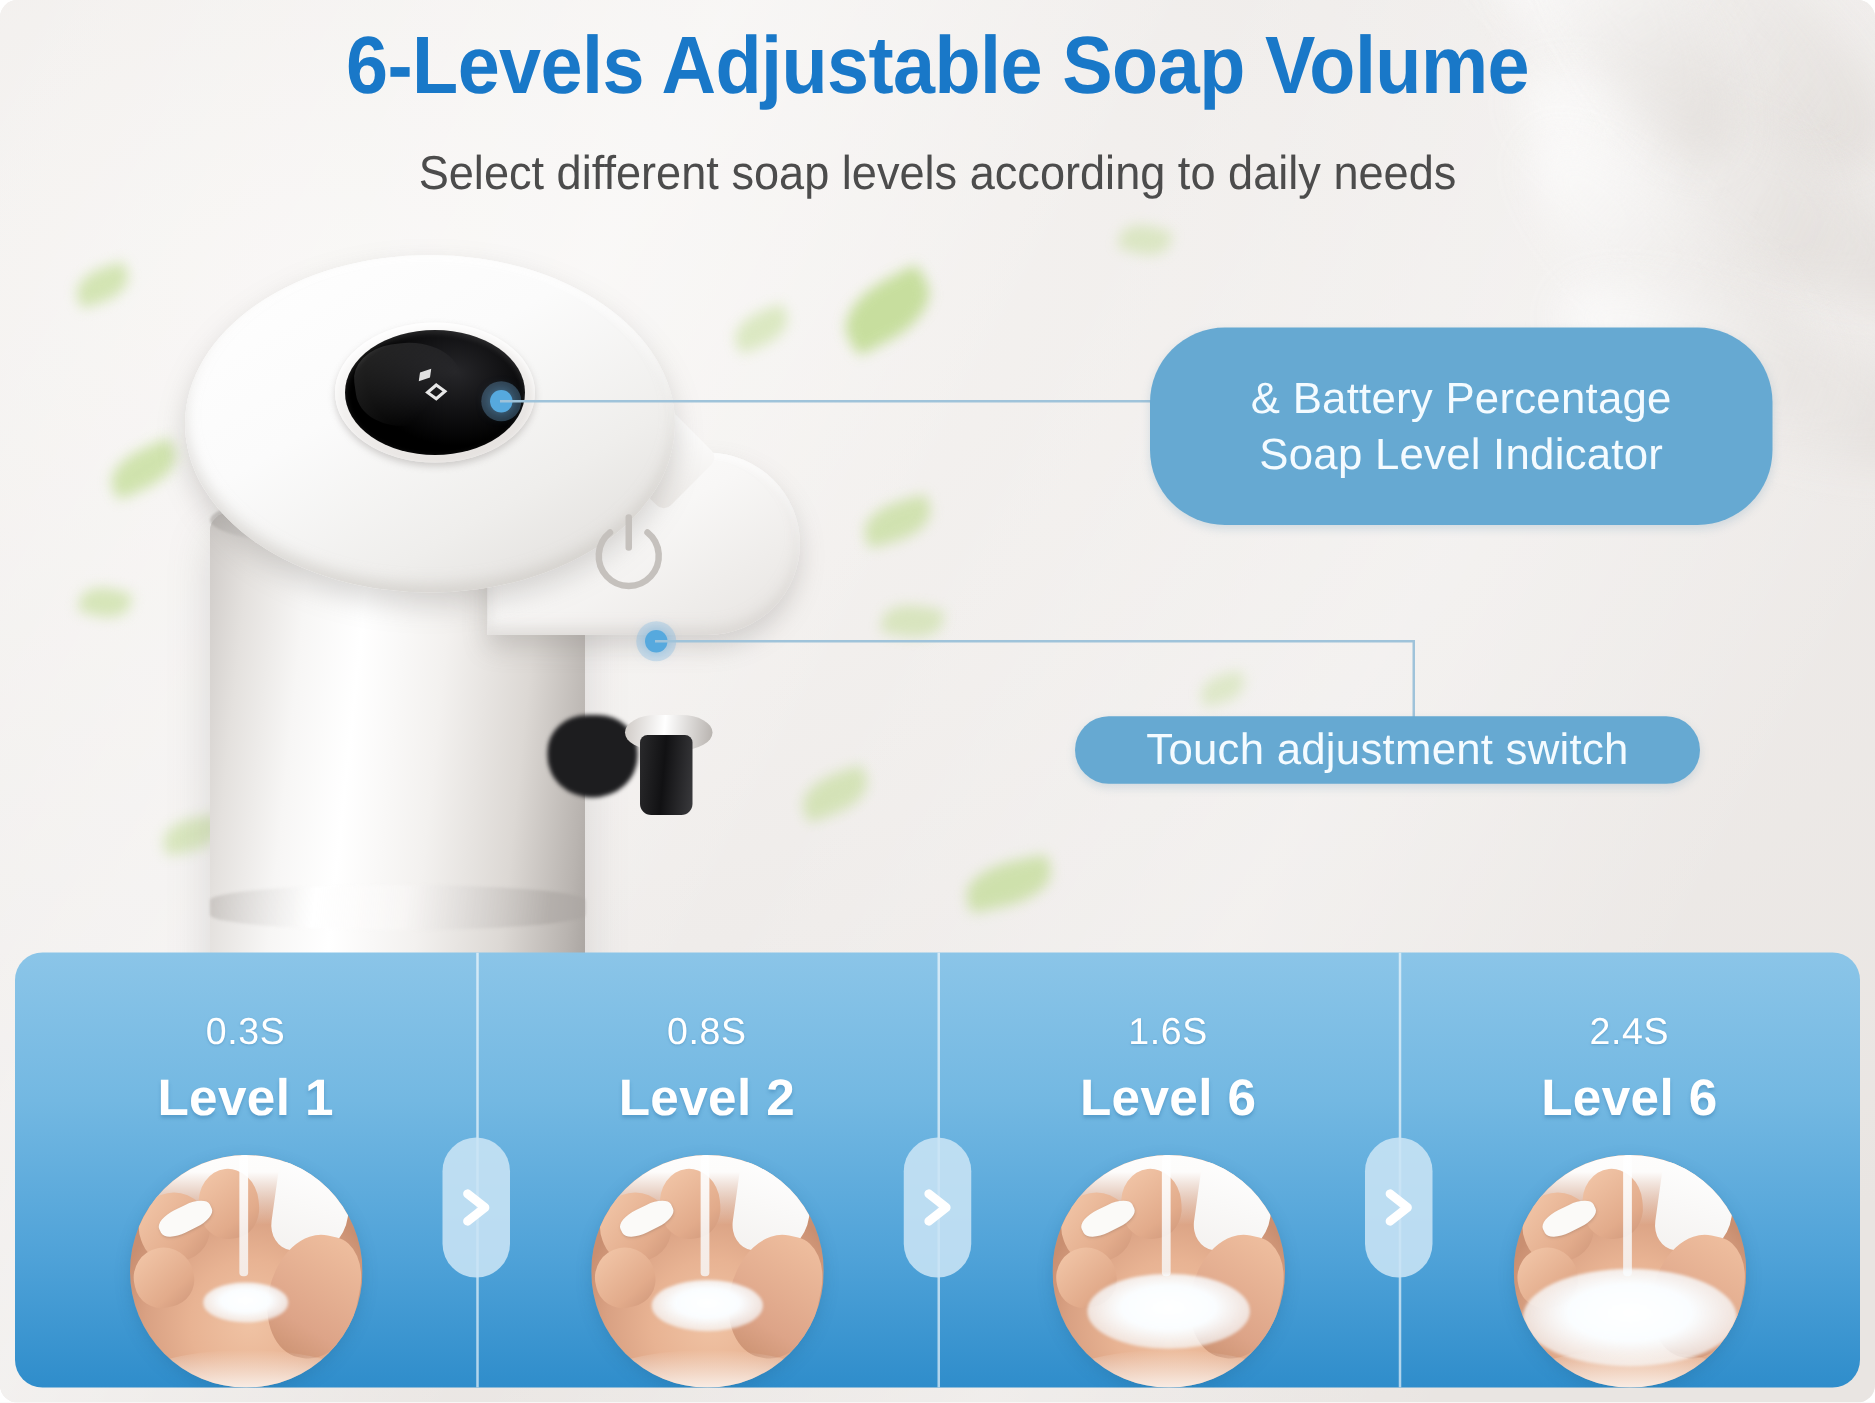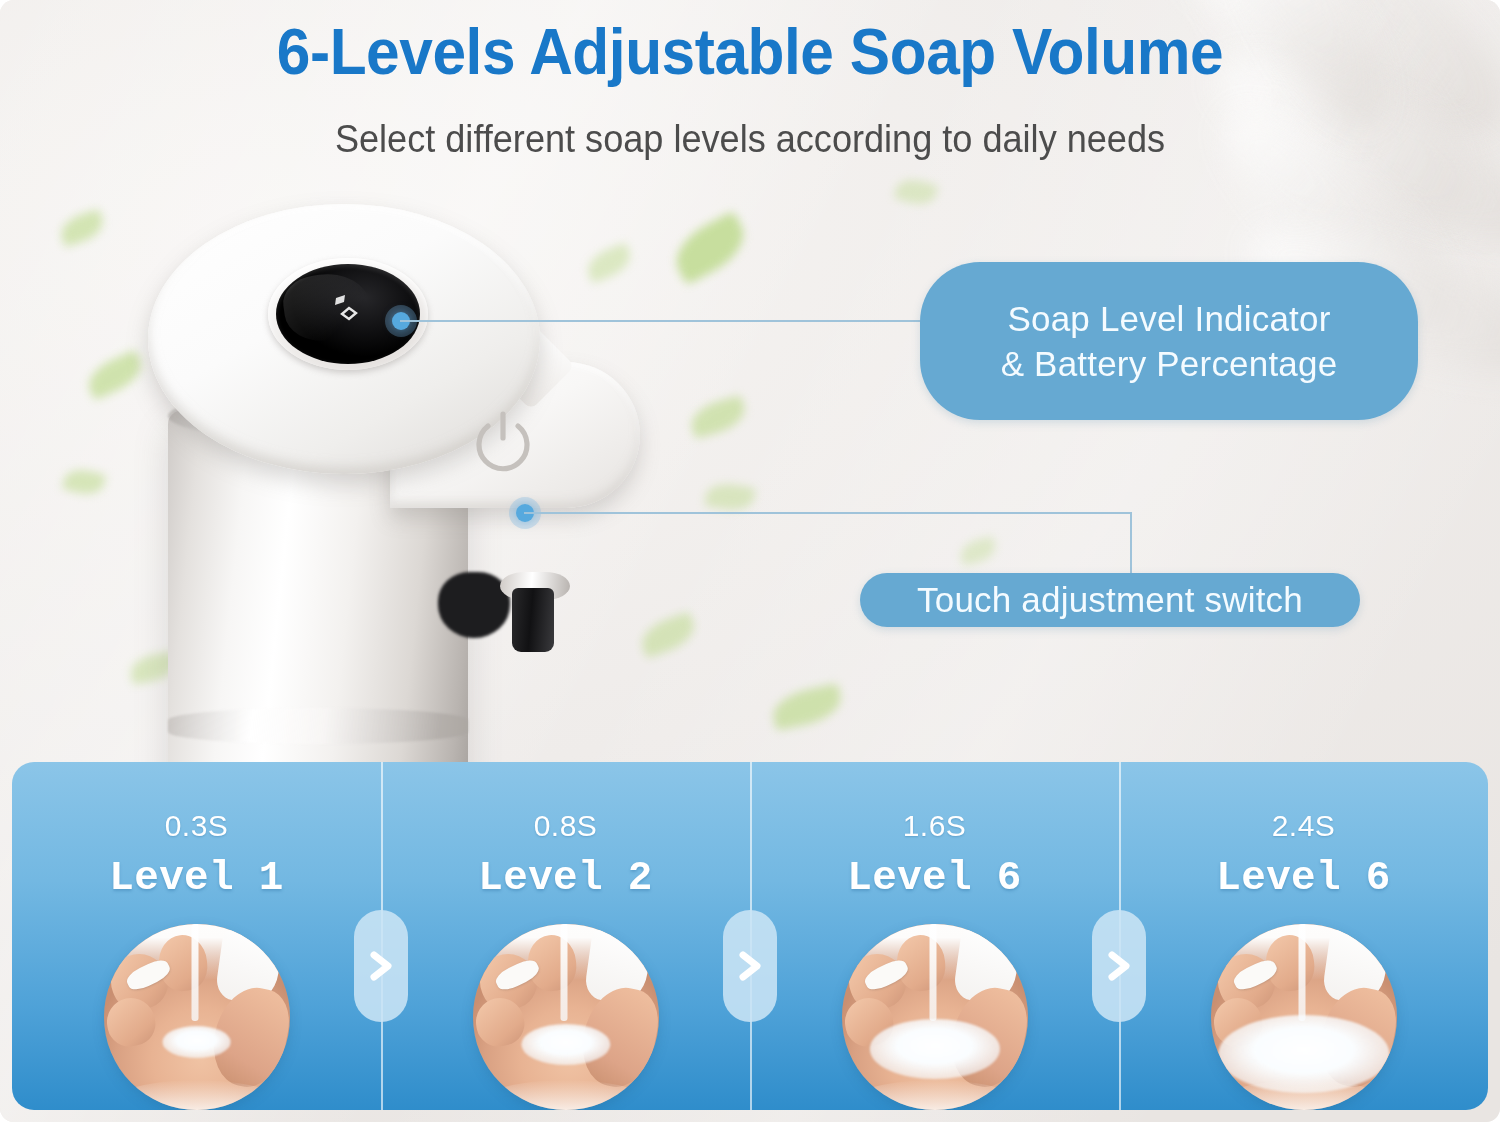--- a/index.html
+++ b/index.html
@@ -275,21 +275,20 @@
     letter-spacing: .5px;
     text-shadow: 0 1px 2px rgba(40,110,160,.35);
   }
   .lv-name {
     margin-top: 12px;
     font-size: 41px;
     font-weight: 700;
     color: #ffffff;
     letter-spacing: .3px;
     text-shadow: 0 2px 3px rgba(40,110,160,.35);
-    font-family: Liberation Mono, monospace;
   }
 
   
   .hand-wrap {
     position: absolute;
     left: 50%;
     transform: translateX(-50%);
     top: 162px;
     width: 186px; height: 186px;
     border-radius: 50%;
@@ -436,22 +435,22 @@
     <svg class="power-sym" viewBox="0 0 74 74">
       <path d="M22 20 A24 24 0 1 0 52 20" fill="none" stroke="#c5c1bd" stroke-width="5.2" stroke-linecap="round"></path>
       <line x1="37" y1="8" x2="37" y2="32" stroke="#c5c1bd" stroke-width="5.2" stroke-linecap="round"></line>
     </svg>
   </div>
 
   <div class="dot" style="left:392px; top:312px;"></div>
   <div class="lead" style="left:400px; top:320px; width:526px; height:2px;"></div>
   <div class="pill two-line" style="left:920px; top:262px; width:430px; height:126px;">
     <div>
+      <span class="pl">&amp;  Battery Percentage</span>
       <span class="pl">Soap Level Indicator</span>
-      <span class="pl">&amp;  Battery Percentage</span>
     </div>
   </div>
 
   <div class="dot" style="left:516px; top:504px;"></div>
   <div class="lead" style="left:524px; top:512px; width:608px; height:2px;"></div>
   <div class="lead" style="left:1130px; top:512px; width:2px; height:66px;"></div>
   <div class="pill" style="left:860px; top:573px; width:500px; height:54px;">
     <span class="pl">Touch adjustment switch</span>
   </div>
 

